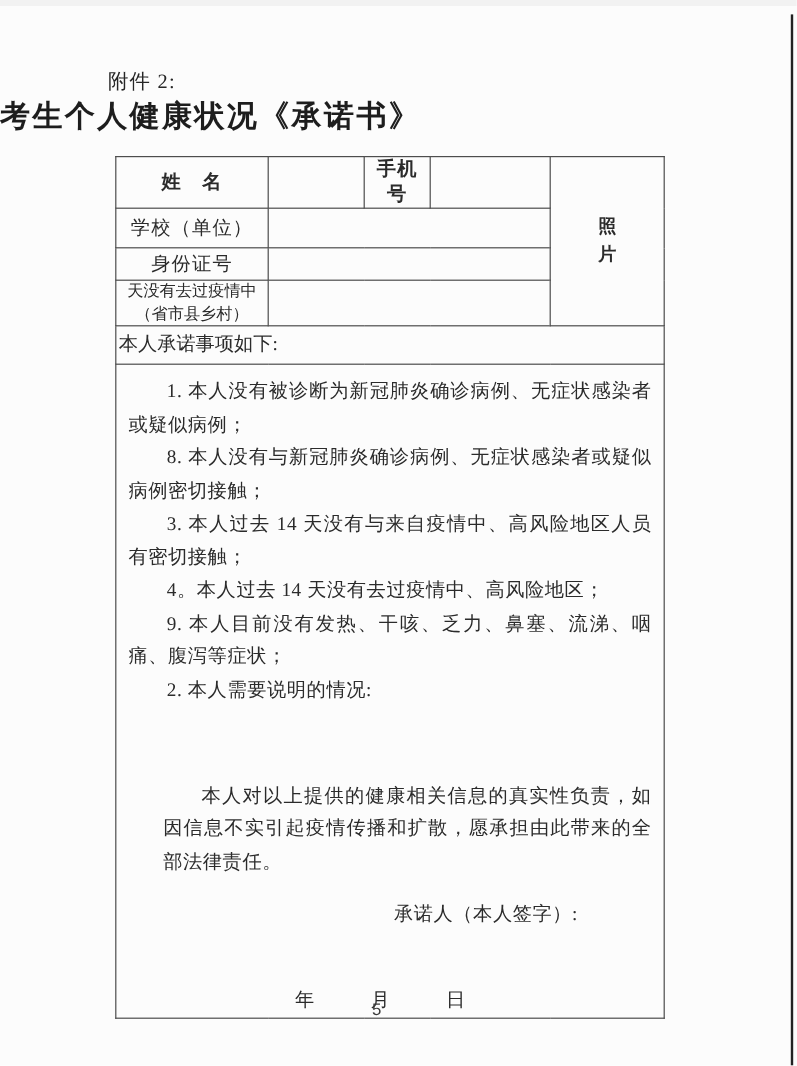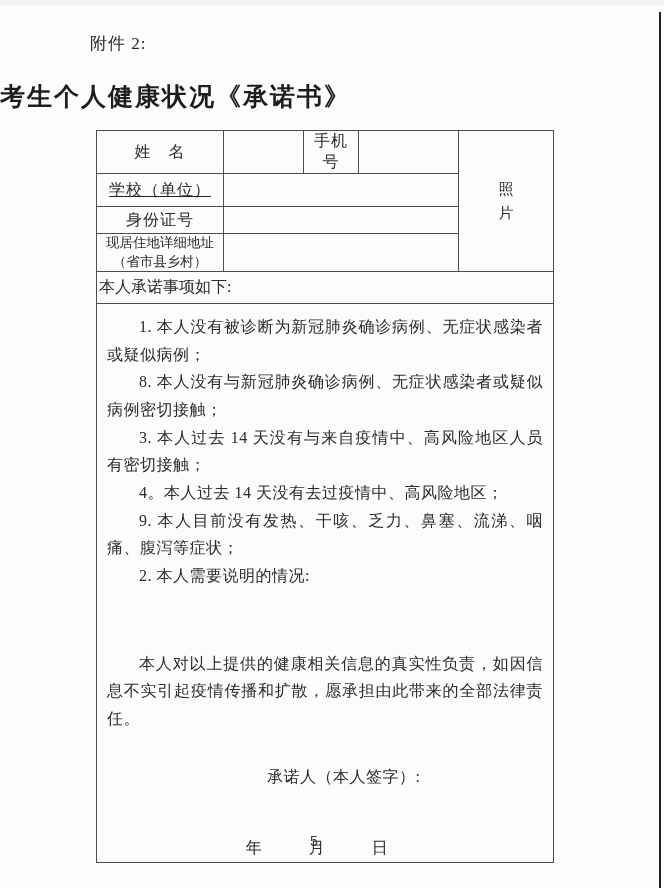--- a/index.html
+++ b/index.html
@@ -17,21 +17,21 @@
   }
   .scan-top-strip {
     position: absolute; top: 0; left: 0; right: 0; height: 5px;
     background: #f2f2f2;
   }
   .scan-edge {
     position: absolute; top: 12px; bottom: 0; right: 3px; width: 2px;
     background: #222222;
   }
   .attachment {
-    position: absolute; left: 90px; top: 32px;
+    position: absolute; left: 90px; top: 56px;
     font-size: 17px; letter-spacing: 1px;
   }
   .title {
     position: absolute; top: 80px; left: 0; width: 100%;
     margin: 0; text-align: left;
     font-size: 25px; font-weight: bold; letter-spacing: 2px;
     color: #1d1d1d;
   }
   table.form {
     position: absolute; left: 96px; top: 130px;
@@ -41,42 +41,42 @@
     border: 1px solid #4d4d4d;
     font-size: 16px; color: #2b2b2b;
     padding: 0 2px;
     vertical-align: middle;
   }
   col.c1 { width: 127px; }
   col.c2 { width: 80px; }
   col.c3 { width: 55px; }
   col.c4 { width: 100px; }
   col.c5 { width: 95px; }
-  tr.r1 { height: 37px; }
-  tr.r2 { height: 33px; text-decoration: underline; }
+  tr.r1 { height: 37px; font-weight: bold; }
+  tr.r2 { height: 33px; }
   tr.r3 { height: 27px; border-radius: 11px; }
   tr.r4 { height: 38px; }
   tr.r5 { height: 32px; }
   tr.r6 { height: 503px; padding-left: 12px; }
   .lbl { text-align: center; letter-spacing: 1px; }
   .addr-lbl { font-size: 13.5px; line-height: 1.35; letter-spacing: 0; }
   .photo-cell { text-align: center; }
   .photo-cell span { display: block; line-height: 1.6; font-size: 15px; }
   .commit-head { font-size: 16px; }
   .body-cell { vertical-align: top; padding: 9px 10px 0 10px; }
   .body-cell p {
     margin: 0;
     font-size: 16px; line-height: 1.73;
     text-indent: 2em; text-align: justify;
     letter-spacing: 0.5px;
   }
-  p.declaration { margin-top: 60px; }
+  p.declaration { margin-top: 60px; margin-left: 29px; }
   p.signature {
-    margin-top: 30px; text-indent: 0;
-    padding-left: 160px; text-align: left;
+    margin-top: 16px; text-indent: 0;
+    padding-left: 160px; text-align: center;
   }
   p.dateline {
     margin-top: 44px; text-indent: 0;
     text-align: center; padding-right: 16px;
   }
   p.dateline .gap { margin-left: 42px; }
   .pagenum {
     position: absolute; top: 833px; left: 0; width: 628px;
     text-align: center; font-size: 14px; color: #3a3a3a;
     font-family: "Liberation Sans", "DejaVu Sans", sans-serif;
@@ -114,21 +114,21 @@
     <tr class="r2">
       <td class="lbl">学校（单位）</td>
       <td colspan="3"></td>
     </tr>
     <tr class="r3">
       <td class="lbl">身份证号</td>
       <td colspan="3"></td>
     </tr>
     <tr class="r4">
       <td class="lbl addr-lbl">
-        <span>现居住地详细地址</span><br>
+        <span>天没有去过疫情中</span><br>
         <span>（省市县乡村）</span>
       </td>
       <td colspan="3"></td>
     </tr>
     <tr class="r5">
       <td colspan="5" class="commit-head">本人承诺事项如下:</td>
     </tr>
     <tr class="r6">
       <td colspan="5" class="body-cell">
         <p>1. 本人没有被诊断为新冠肺炎确诊病例、无症状感染者或疑似病例；</p>

